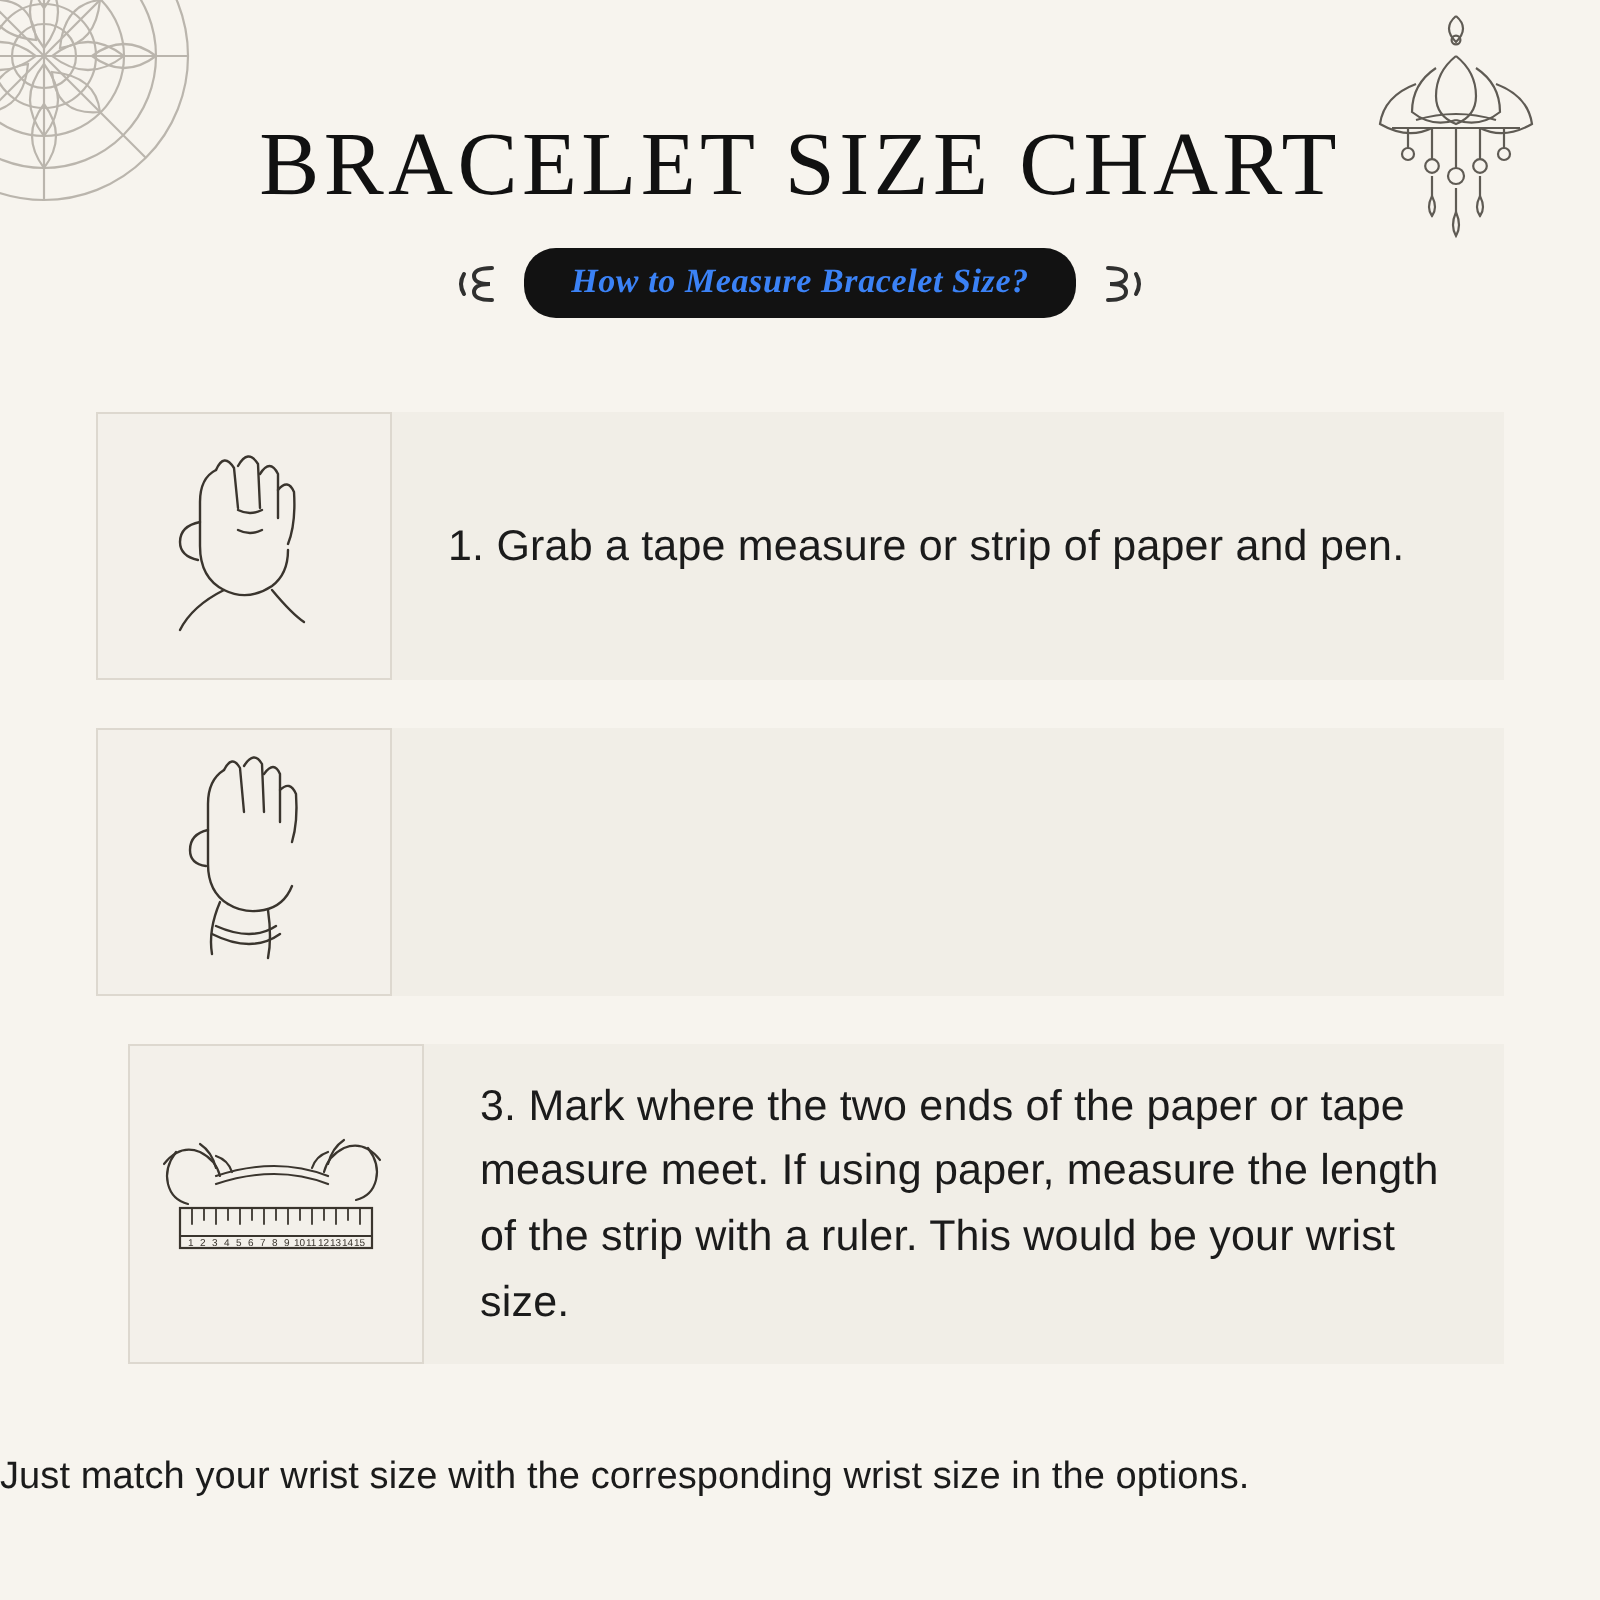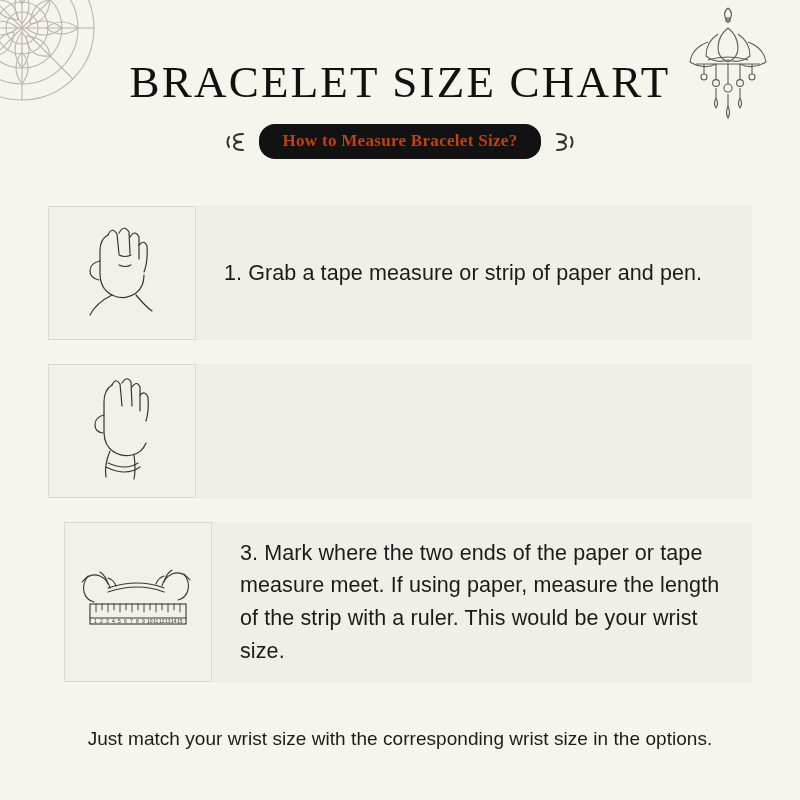--- a/index.html
+++ b/index.html
@@ -65,28 +65,29 @@
   }
 
   .flourish {
     width: 26px;
     height: 26px;
     opacity: 0.9;
   }
 
   .pill {
     background: #121212;
-    color: #c2410c;
+    color: #3b82f6;
     border-radius: 16px;
     padding: 7px 24px 8px 24px;
     font-family: "Liberation Serif", serif;
     font-size: 17px;
     font-weight: 700;
     letter-spacing: 0.3px;
     white-space: nowrap;
+    font-style: italic;
   }
 
   
   .steps {
     position: absolute;
     top: 206px;
     left: 48px;
     width: 704px;
   }
 
@@ -121,21 +122,20 @@
     line-height: 1.52;
     color: #1b1b1b;
     letter-spacing: 0.1px;
   }
 
   .footer {
     position: absolute;
     left: 0;
     top: 728px;
     width: 800px;
-    text-align: center;
     font-size: 19px;
     color: #1b1b1b;
     letter-spacing: 0.05px;
   }
 
   svg { display: block; }
 </style>
 </head>
 <body>
 

